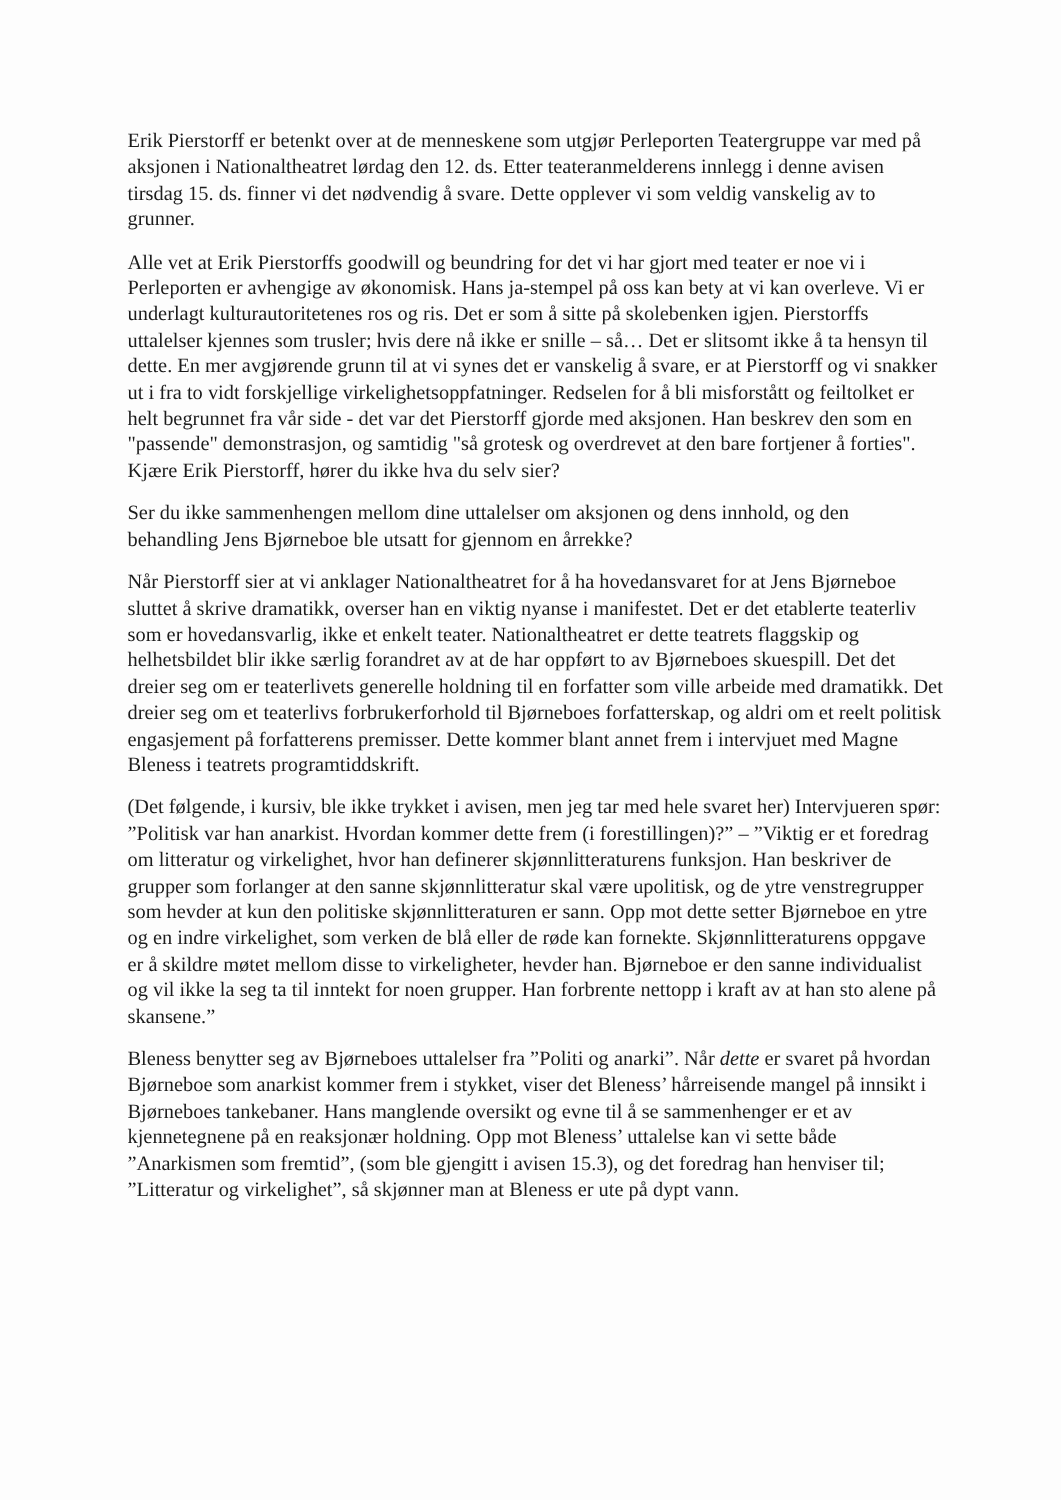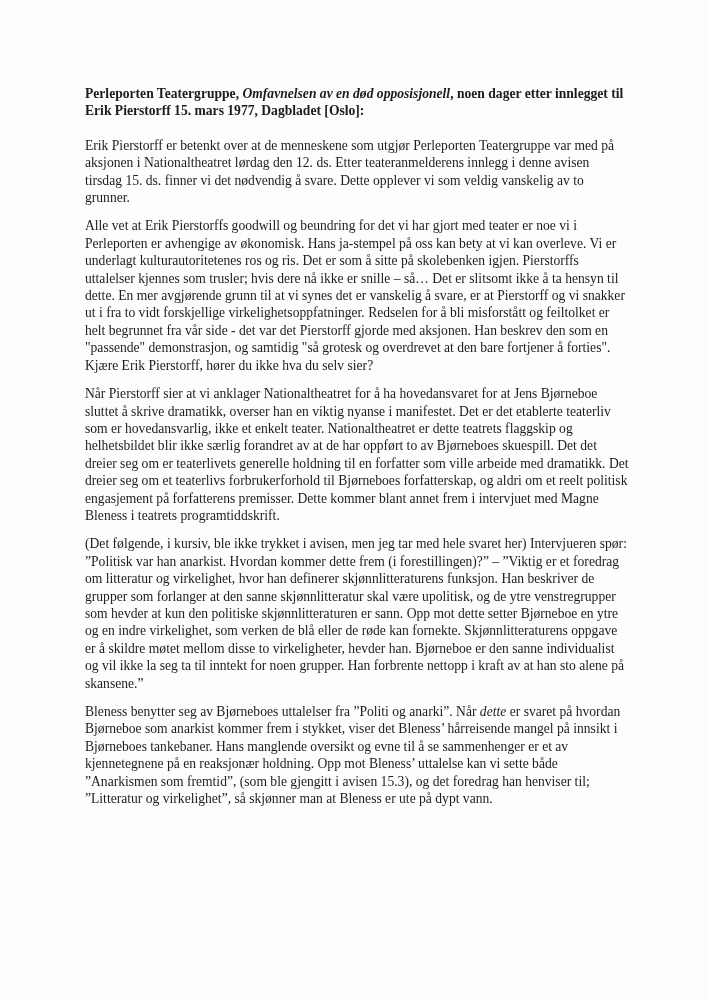--- a/index.html
+++ b/index.html
@@ -29,21 +29,21 @@
     margin: 0 0 11px 0;
   }
   .seg { font-style: normal; font-weight: normal; }
   .seg.italic { font-style: italic; }
   .seg.bold { font-weight: bold; }
 </style>
 </head>
 <body>
 
 <div class="page">
-  <p class="doc-header"><span class="seg bold">Perleporten Teatergruppe, </span><span class="seg italic bold">Omfavnelsen av en død opposisjonell</span><span class="seg bold">, noen dager etter innlegget til Erik Pierstorff 15. mars 1977, Dagbladet [Oslo]:</span></p>
   <div id="doc-body">
       <p class="para"><span class="seg">Erik Pierstorff er betenkt over at de menneskene som utgjør Perleporten Teatergruppe var med på aksjonen i Nationaltheatret lørdag den 12. ds. Etter teateranmelderens innlegg i denne avisen tirsdag 15. ds. finner vi det nødvendig å svare. Dette opplever vi som veldig vanskelig av to grunner.</span></p>
       <p class="para"><span class="seg">Alle vet at Erik Pierstorffs goodwill og beundring for det vi har gjort med teater er noe vi i Perleporten er avhengige av økonomisk. Hans ja-stempel på oss kan bety at vi kan overleve. Vi er underlagt kulturautoritetenes ros og ris. Det er som å sitte på skolebenken igjen. Pierstorffs uttalelser kjennes som trusler; hvis dere nå ikke er snille – så… Det er slitsomt ikke å ta hensyn til dette. En mer avgjørende grunn til at vi synes det er vanskelig å svare, er at Pierstorff og vi snakker ut i fra to vidt forskjellige virkelighetsoppfatninger. Redselen for å bli misforstått og feiltolket er helt begrunnet fra vår side - det var det Pierstorff gjorde med aksjonen. Han beskrev den som en "passende" demonstrasjon, og samtidig "så grotesk og overdrevet at den bare fortjener å forties". Kjære Erik Pierstorff, hører du ikke hva du selv sier?</span></p>
+      <p class="para"><span class="seg">Ser du ikke sammenhengen mellom dine uttalelser om aksjonen og dens innhold, og den behandling Jens Bjørneboe ble utsatt for gjennom en årrekke?</span></p>
       <p class="para"><span class="seg">Når Pierstorff sier at vi anklager Nationaltheatret for å ha hovedansvaret for at Jens Bjørneboe sluttet å skrive dramatikk, overser han en viktig nyanse i manifestet. Det er det etablerte teaterliv som er hovedansvarlig, ikke et enkelt teater. Nationaltheatret er dette teatrets flaggskip og helhetsbildet blir ikke særlig forandret av at de har oppført to av Bjørneboes skuespill. Det det dreier seg om er teaterlivets generelle holdning til en forfatter som ville arbeide med dramatikk. Det dreier seg om et teaterlivs forbrukerforhold til Bjørneboes forfatterskap, og aldri om et reelt politisk engasjement på forfatterens premisser. Dette kommer blant annet frem i intervjuet med Magne Bleness i teatrets programtiddskrift.</span></p>
       <p class="para"><span class="seg">(Det følgende, i kursiv, ble ikke trykket i avisen, men jeg tar med hele svaret her) Intervjueren spør: ”Politisk var han anarkist. Hvordan kommer dette frem (i forestillingen)?” – ”Viktig er et foredrag om litteratur og virkelighet, hvor han definerer skjønnlitteraturens funksjon. Han beskriver de grupper som forlanger at den sanne skjønnlitteratur skal være upolitisk, og de ytre venstregrupper som hevder at kun den politiske skjønnlitteraturen er sann. Opp mot dette setter Bjørneboe en ytre og en indre virkelighet, som verken de blå eller de røde kan fornekte. Skjønnlitteraturens oppgave er å skildre møtet mellom disse to virkeligheter, hevder han. Bjørneboe er den sanne individualist og vil ikke la seg ta til inntekt for noen grupper. Han forbrente nettopp i kraft av at han sto alene på skansene.”</span></p>
       <p class="para"><span class="seg">Bleness benytter seg av Bjørneboes uttalelser fra ”Politi og anarki”. Når </span><span class="seg italic">dette</span><span class="seg"> er svaret på hvordan Bjørneboe som anarkist kommer frem i stykket, viser det Bleness’ hårreisende mangel på innsikt i Bjørneboes tankebaner. Hans manglende oversikt og evne til å se sammenhenger er et av kjennetegnene på en reaksjonær holdning. Opp mot Bleness’ uttalelse kan vi sette både ”Anarkismen som fremtid”, (som ble gjengitt i avisen 15.3), og det foredrag han henviser til; ”Litteratur og virkelighet”, så skjønner man at Bleness er ute på dypt vann.</span></p>
     </div>
 </div>
 
 </body></html>

